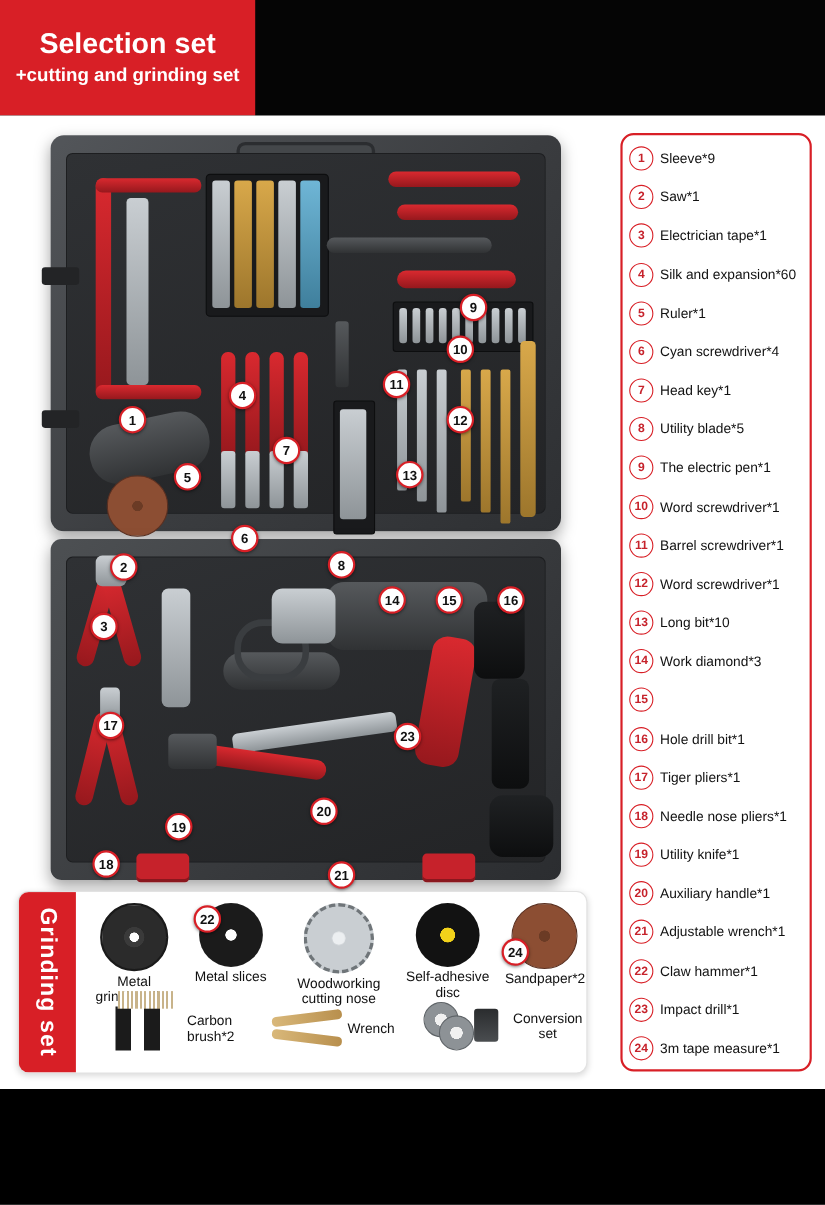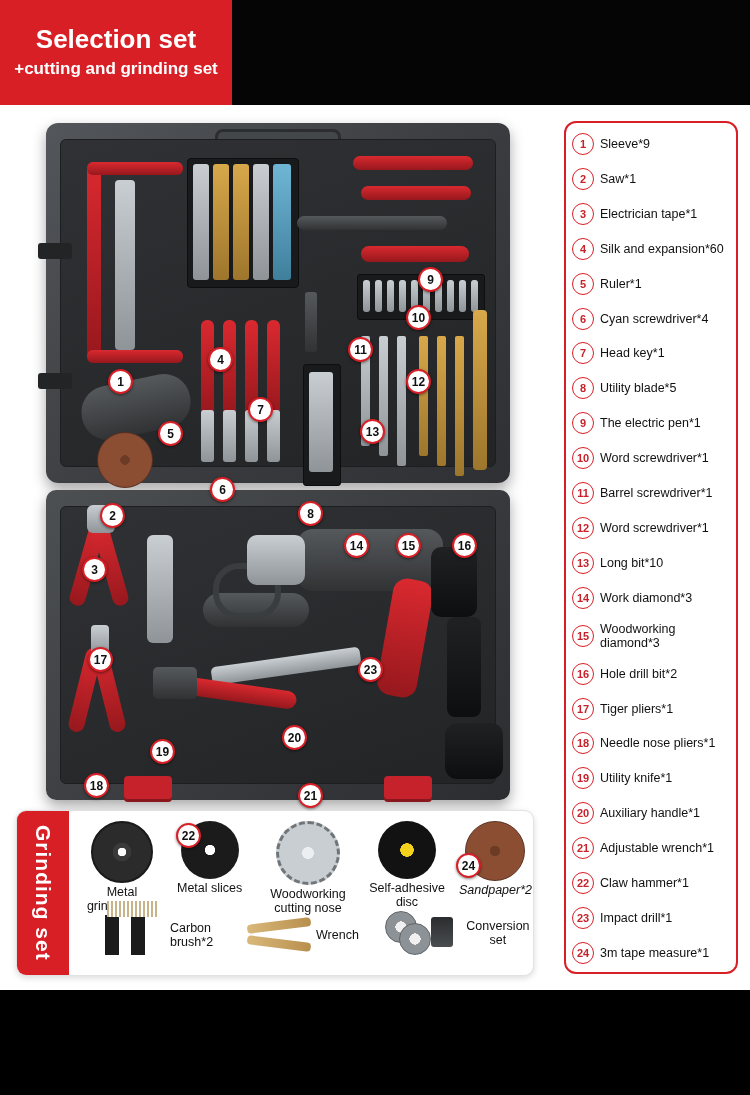--- a/index.html
+++ b/index.html
@@ -523,21 +523,21 @@
       <div class="g-item" style="left:196px; top:10px; flex-direction:column; gap:2px;">
         <div class="disc wood"></div>
         <div class="cap" style="text-align:center; max-width:86px;">Woodworking cutting nose</div>
       </div>
 
       <div class="g-item" style="left:296px; top:10px; flex-direction:column; gap:2px;">
         <div class="disc self"></div>
         <div class="cap" style="text-align:center; max-width:84px;">Self-adhesive disc</div>
       </div>
 
-      <div class="g-item" style="left:390px; top:10px; flex-direction:column; gap:2px;font-style:italic;">
+      <div class="g-item" style="left:390px; top:10px; flex-direction:column; gap:2px;">
         <div class="disc sand"></div>
         <div class="cap" style="text-align:center;">Sandpaper*2</div>
       </div>
 
       <div class="g-item" style="left:36px; top:104px;">
         <div class="brush"></div>
         <div class="cap">Carbon brush*2</div>
       </div>
 
       <div class="g-item" style="left:178px; top:104px;">
@@ -610,25 +610,24 @@
       <div class="part-row">
         <div class="part-num">13</div>
         <div class="part-label">Long bit*10</div>
       </div>
       <div class="part-row">
         <div class="part-num">14</div>
         <div class="part-label">Work diamond*3</div>
       </div>
       <div class="part-row">
         <div class="part-num">15</div>
-        <div class="part-label">Woodworking diamond*3</div>
       </div>
       <div class="part-row">
         <div class="part-num">16</div>
-        <div class="part-label">Hole drill bit*2</div>
+        <div class="part-label">Hole drill bit*1</div>
       </div>
       <div class="part-row">
         <div class="part-num">17</div>
         <div class="part-label">Tiger pliers*1</div>
       </div>
       <div class="part-row">
         <div class="part-num">18</div>
         <div class="part-label">Needle nose pliers*1</div>
       </div>
       <div class="part-row">

